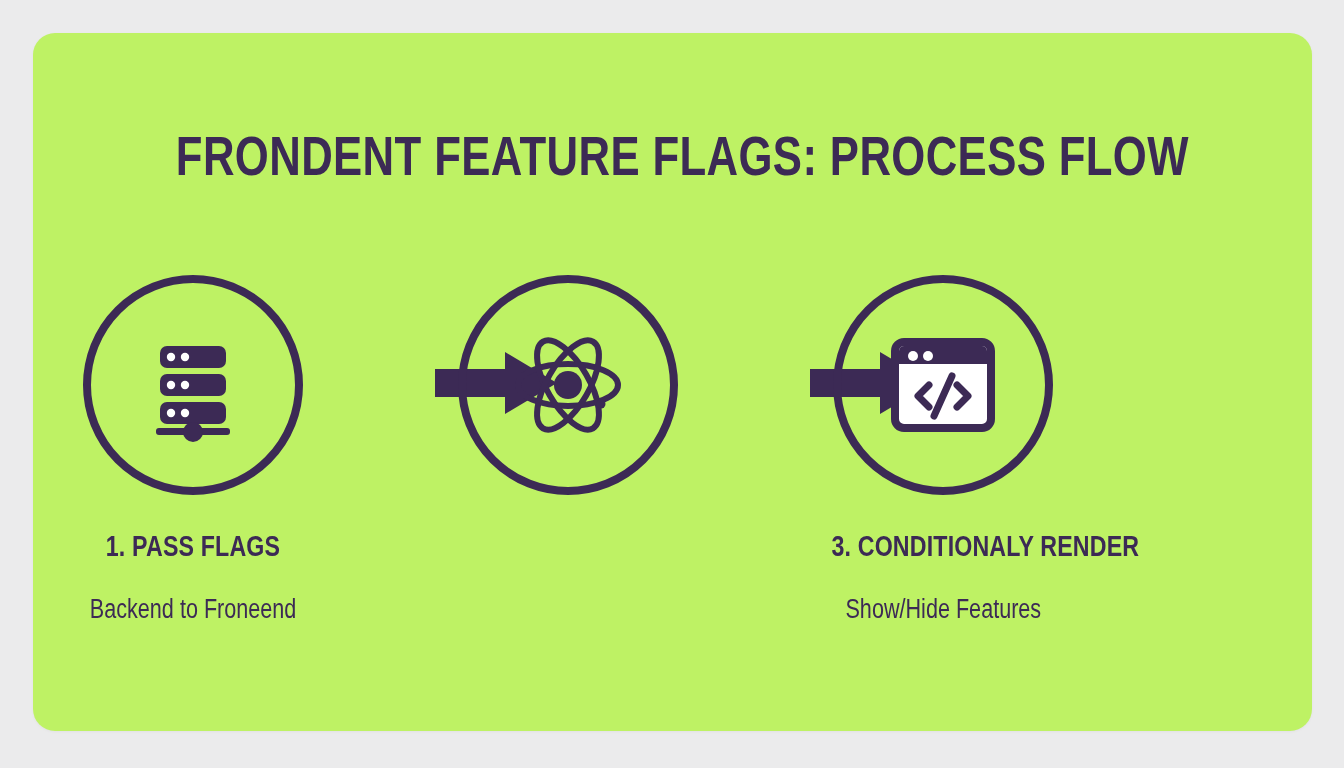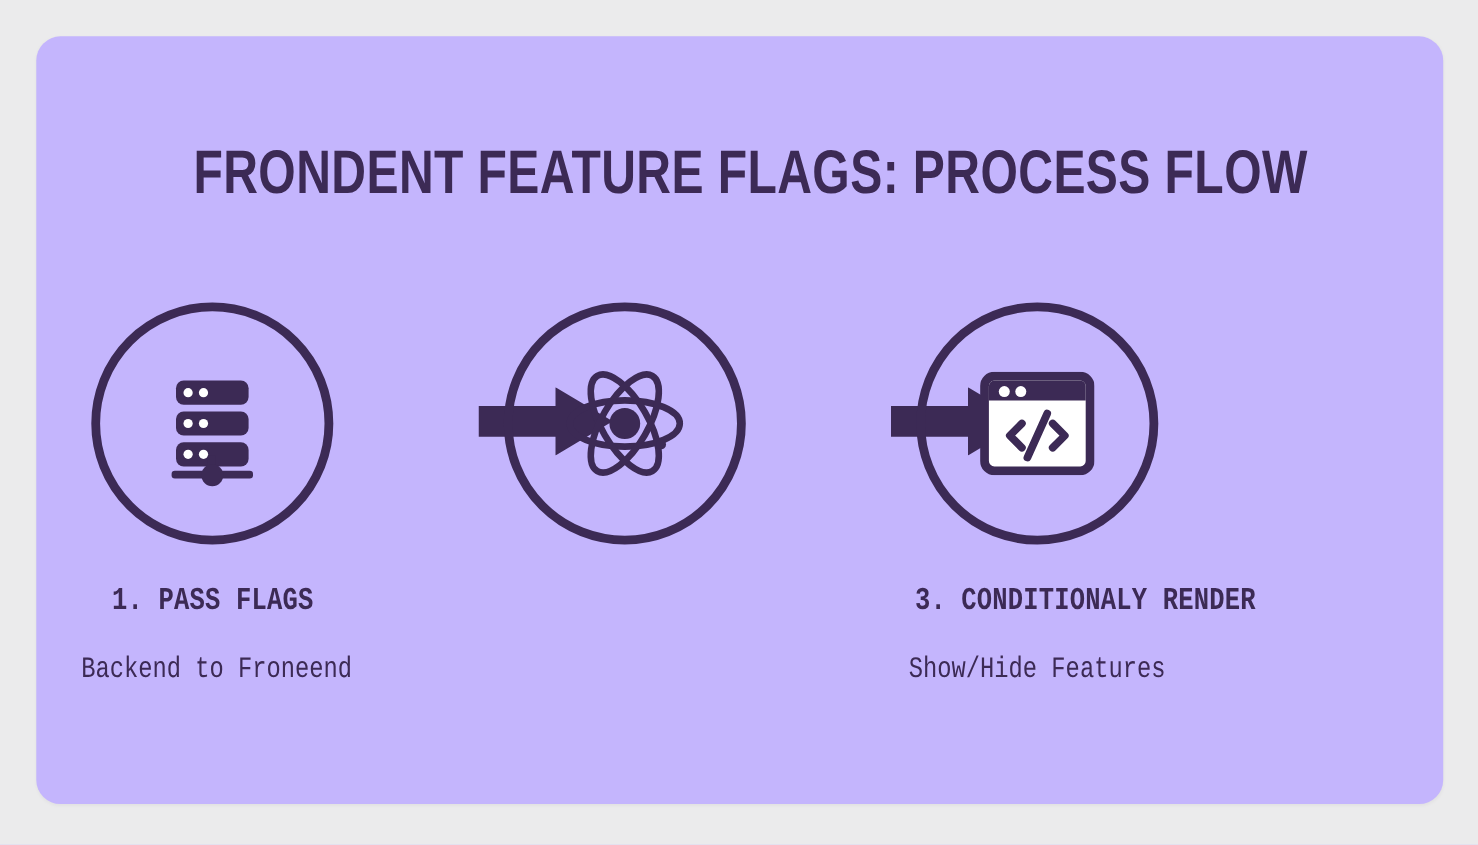--- a/index.html
+++ b/index.html
@@ -17,21 +17,21 @@
     position: relative;
     width: 1344px;
     height: 768px;
   }
   .card {
     position: absolute;
     left: 33px;
     top: 33px;
     width: 1279px;
     height: 698px;
-    background: #c4b5fd;
+    background: #bef264;
     border-radius: 22px;
     box-shadow: 0 1px 3px rgba(0,0,0,0.04);
   }
   .title {
     position: absolute;
     left: 0;
     top: 95px;
     width: 1279px;
     text-align: center;
     color: #3c2a55;
@@ -51,21 +51,20 @@
     position: absolute;
     left: 0;
     top: 0;
     width: 1279px;
     height: 698px;
   }
   .node {
     position: absolute;
     top: 242px;
     width: 300px;
-    font-family: Liberation Mono, monospace;
   }
   .node-1 { left: 10px; }
   .node-2 { left: 385px; }
   .node-3 { left: 760px; }
 
   .circle {
     position: relative;
     margin: 0 auto;
     width: 220px;
     height: 220px;

